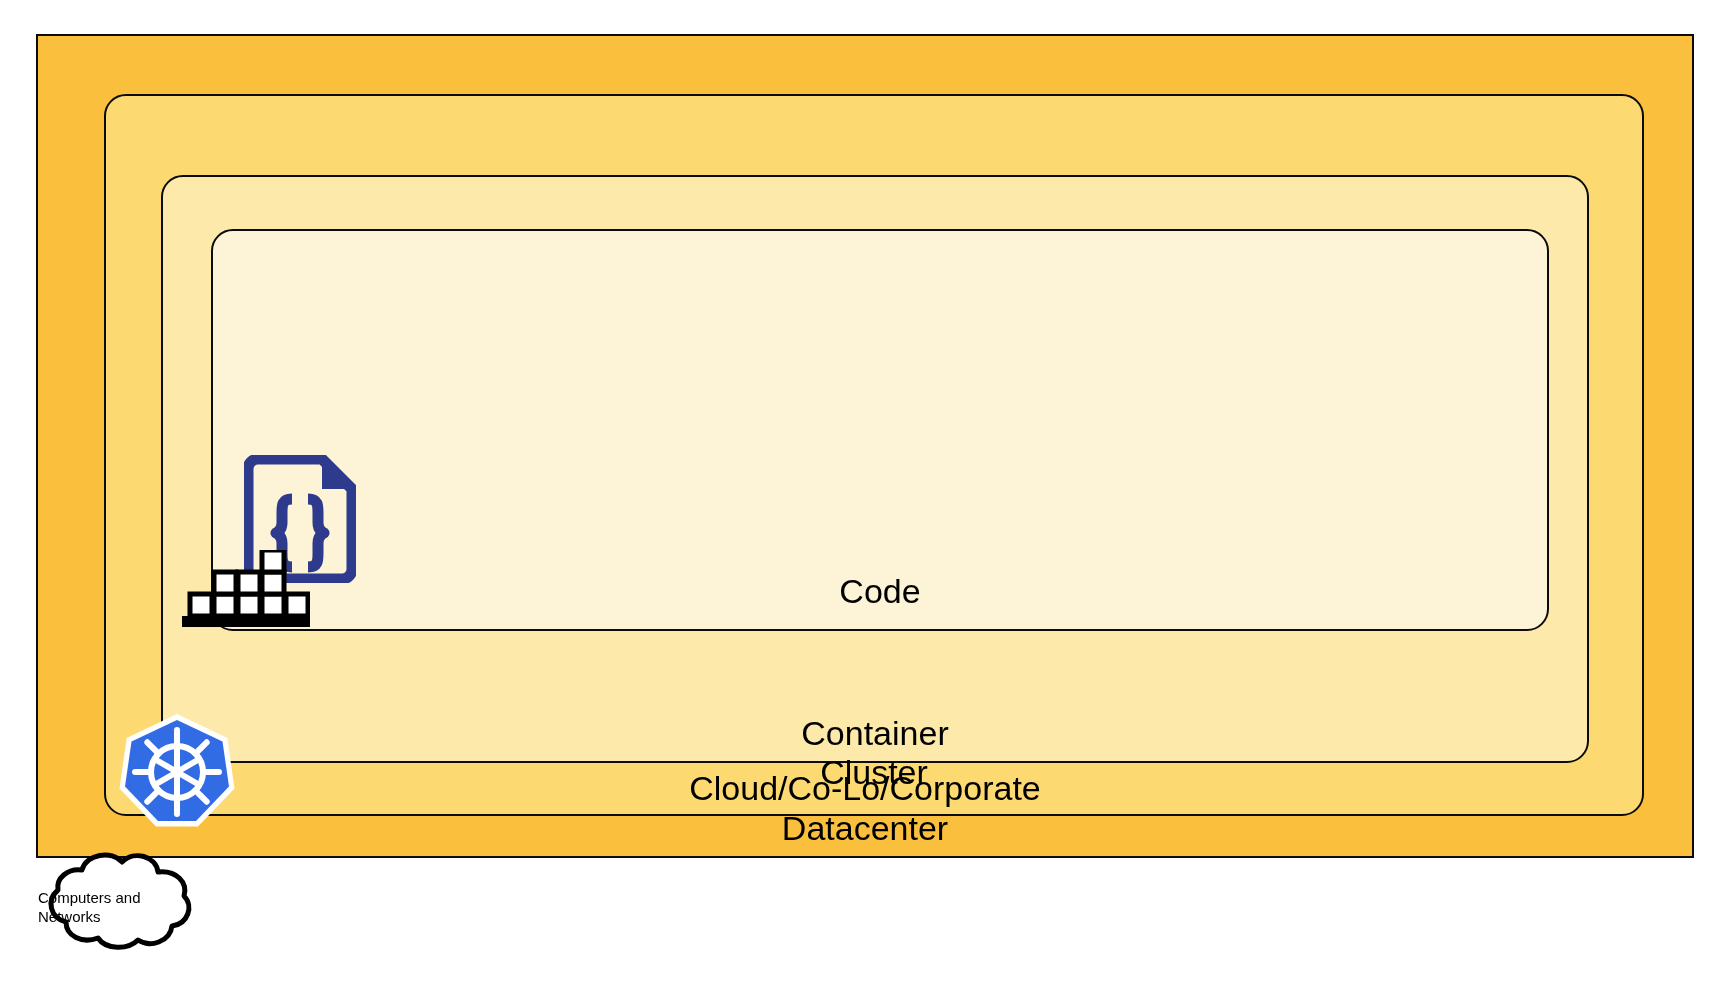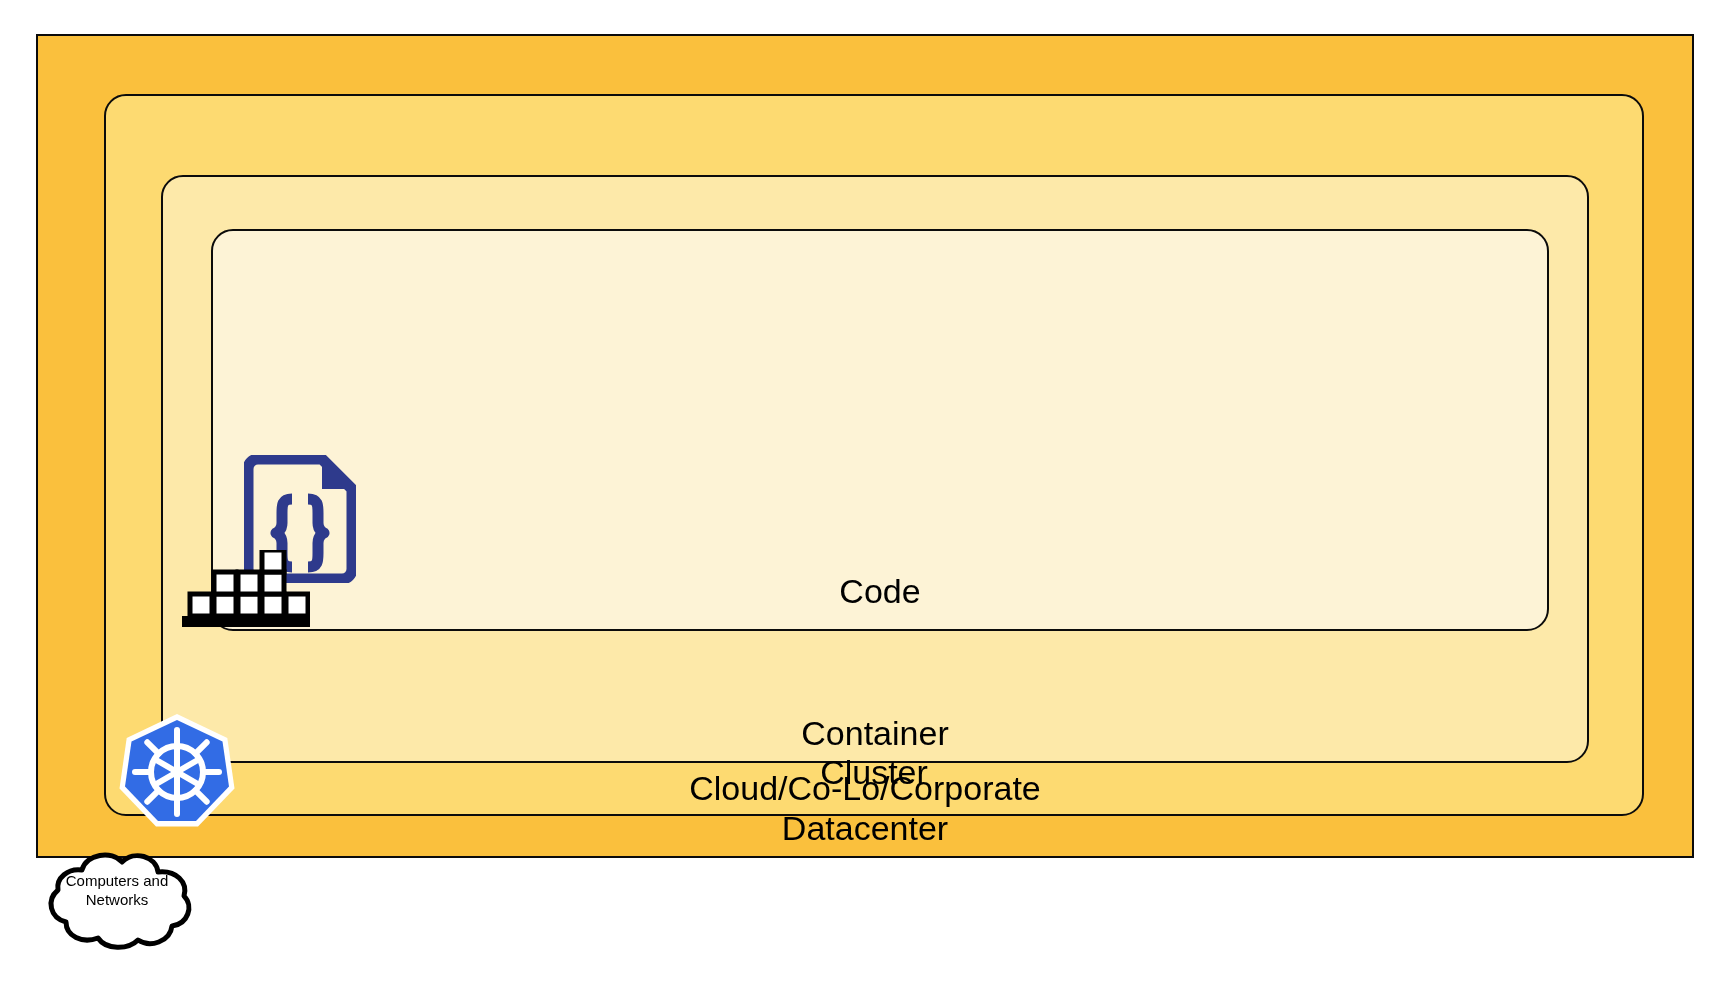--- a/index.html
+++ b/index.html
@@ -96,23 +96,23 @@
   .cloud-callout {
     position: absolute;
     left: 38px;
     top: 848px;
     width: 158px;
     height: 104px;
   }
   .cloud-text {
     position: absolute;
     left: 0;
-    top: 23px;
+    top: 40px;
     width: 158px;
-    text-align: center;
+    text-align: left;
     font-size: 15px;
     line-height: 1.28;
     color: #000000;
     font-family: "Liberation Sans", sans-serif;
     white-space: pre-line;
     pointer-events: none;
   }
 </style>
 </head>
 <body>

